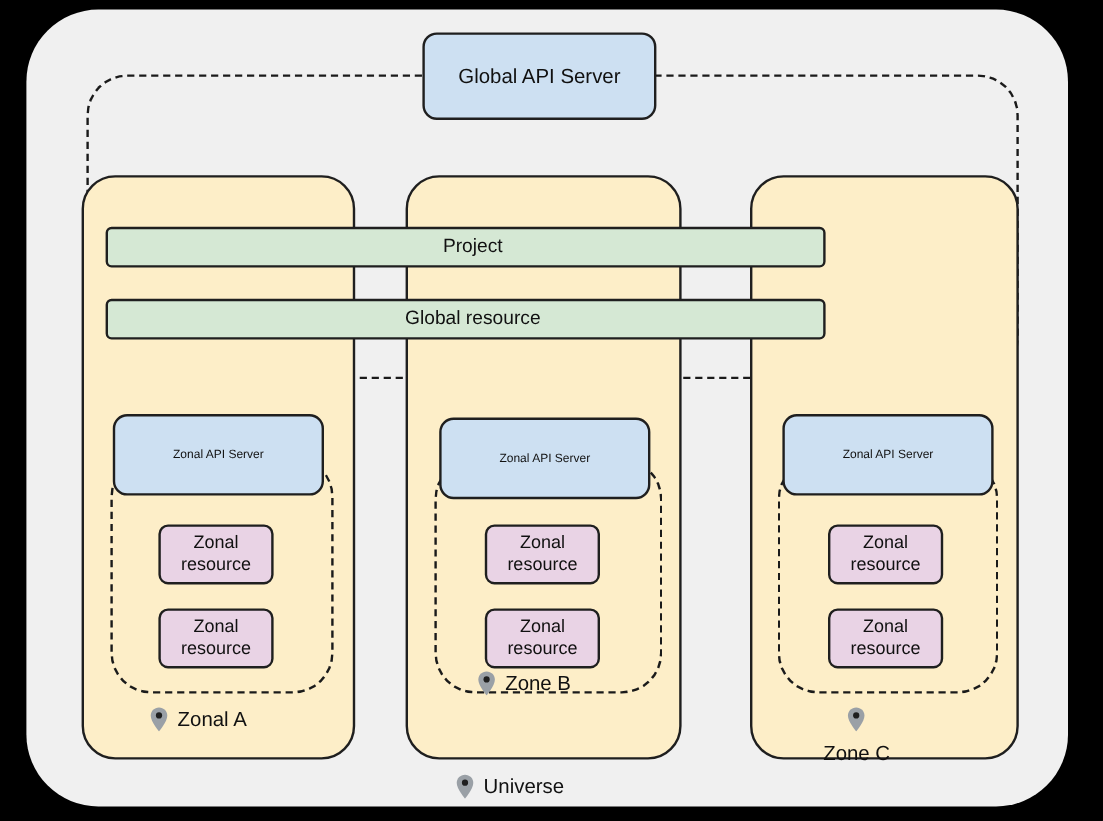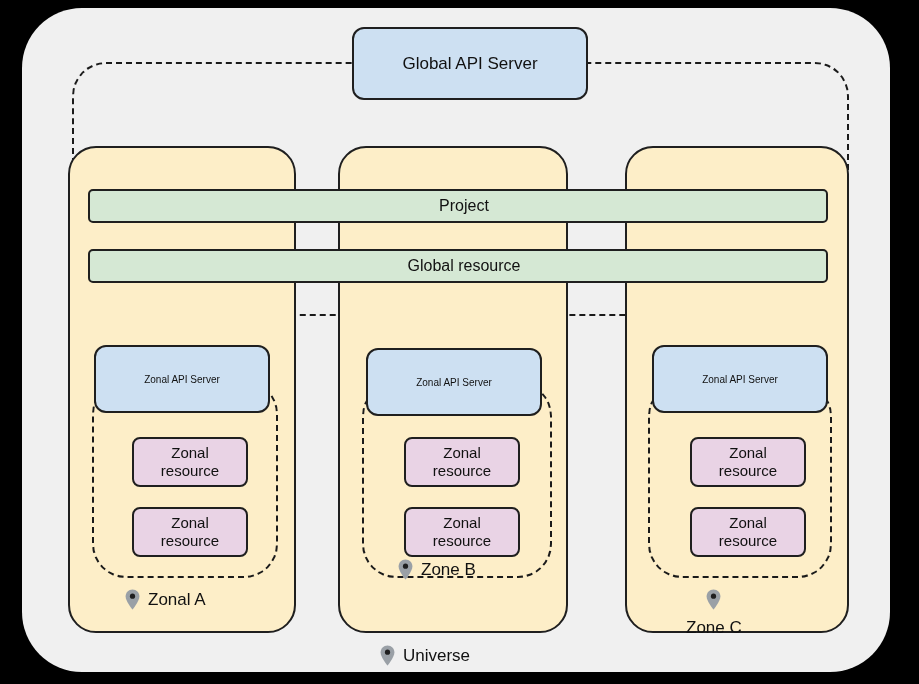--- a/index.html
+++ b/index.html
@@ -55,21 +55,21 @@
     box-sizing: border-box;
   }
   .zone-a { left: 68px;  width: 228px; }
   .zone-b { left: 338px; width: 230px; }
   .zone-c { left: 625px; width: 224px; }
 
   
   .global-bar {
     position: absolute;
     left: 88px;
-    width: 740px;
+    width: 600px;
     height: 34px;
     background: #d5e8d4;
     border: 2px solid #1f1f1f;
     border-radius: 5px;
     box-sizing: border-box;
     display: flex;
     align-items: center;
     justify-content: center;
     font-size: 16px;
     color: #111111;
@@ -97,31 +97,31 @@
     border-radius: 12px;
     box-sizing: border-box;
     display: flex;
     align-items: center;
     justify-content: center;
     font-size: 10px;
     color: #111111;
     text-align: center;
   }
   .global-api {
-    left: 352px; top: 27px; width: 236px; height: 73px;
+    left: 352px; top: 27px; width: 195px; height: 73px;
     font-size: 17px;
   }
   .zonal-api-a { left: 94px;  top: 345px; width: 176px; height: 68px; }
   .zonal-api-b { left: 366px; top: 348px; width: 176px; height: 68px; }
   .zonal-api-c { left: 652px; top: 345px; width: 176px; height: 68px; }
 
   
   .resource-box {
     position: absolute;
-    width: 116px;
+    width: 96px;
     height: 50px;
     background: #e9d3e5;
     border: 2px solid #1f1f1f;
     border-radius: 8px;
     box-sizing: border-box;
     display: flex;
     flex-direction: column;
     align-items: center;
     justify-content: center;
     font-size: 15px;

